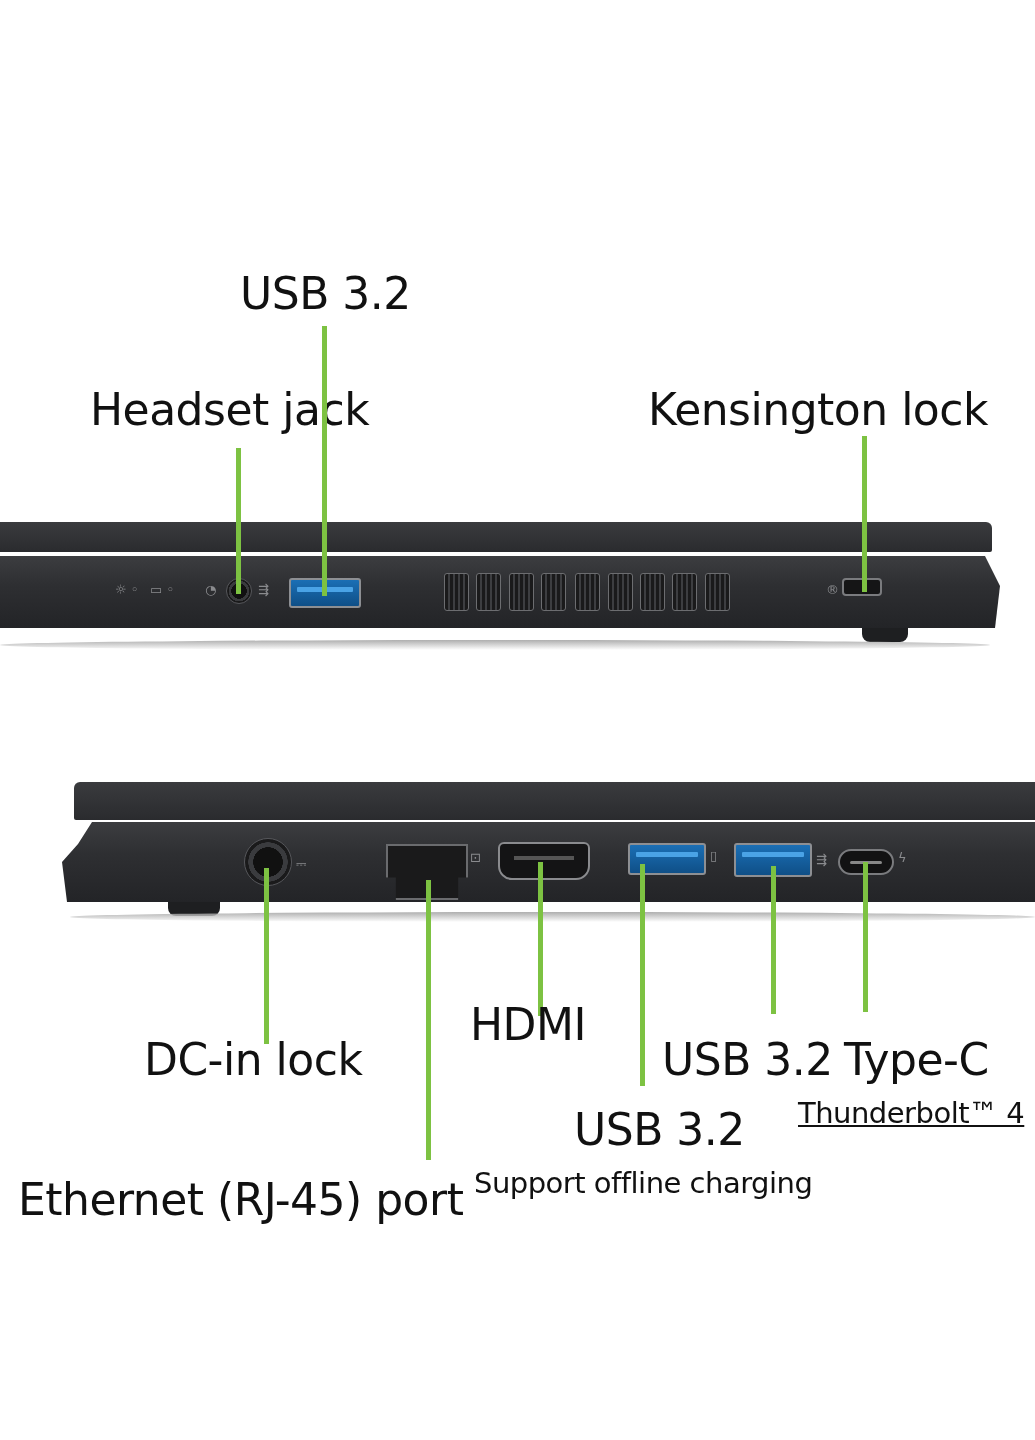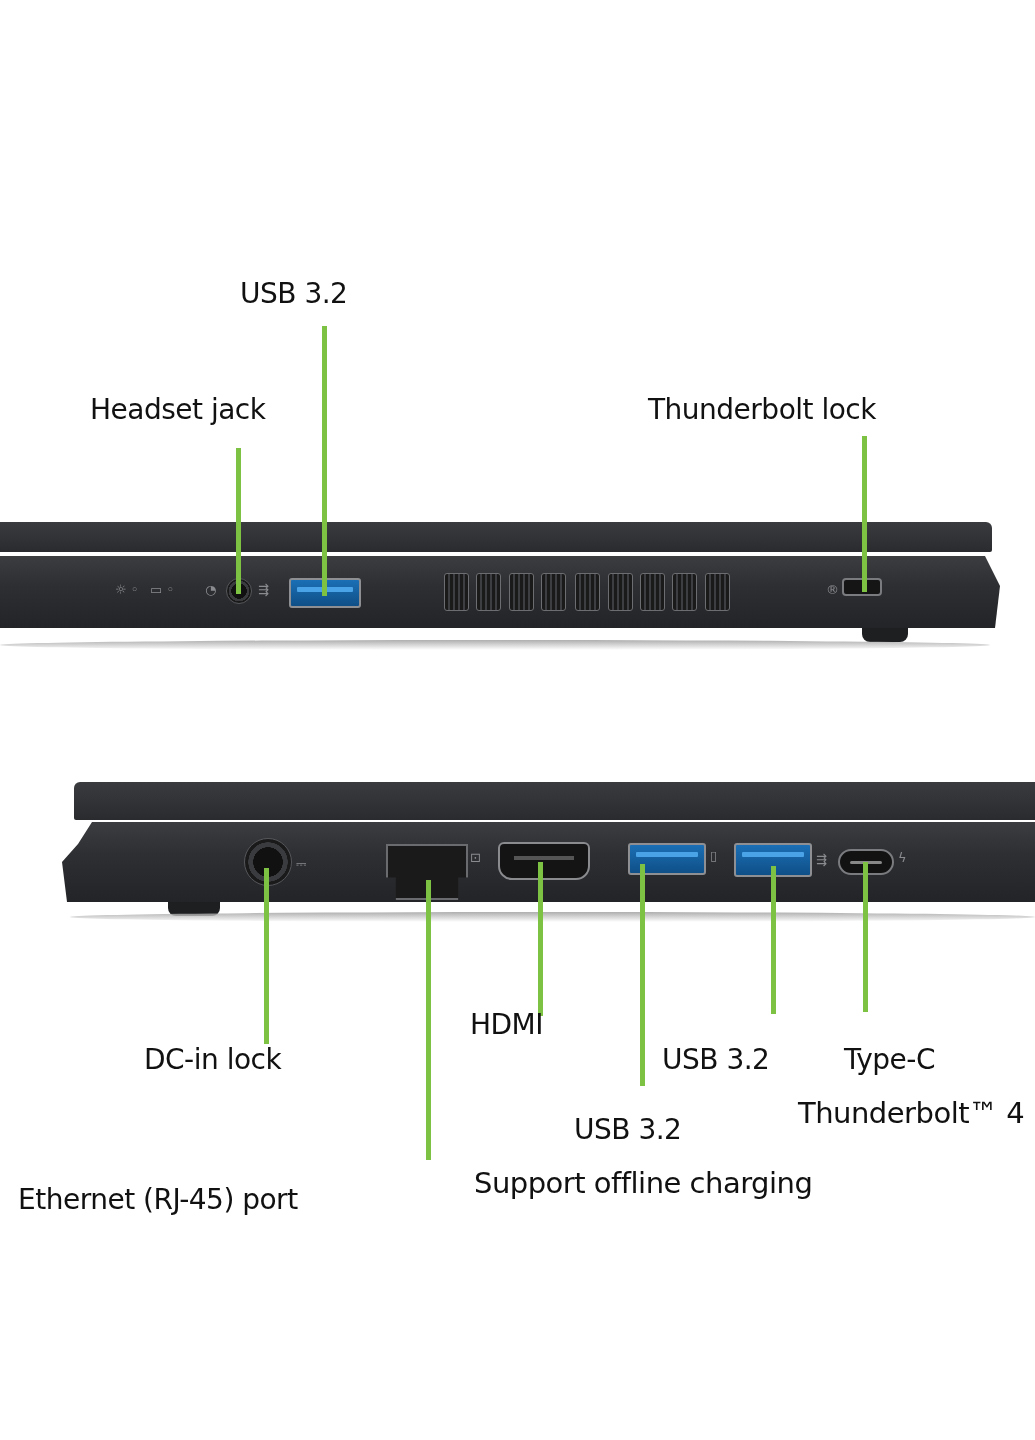--- a/index.html
+++ b/index.html
@@ -1,18 +1,18 @@
 <!DOCTYPE html>
 <html><head>
 <meta charset="utf-8">
 <style>
   html,body{margin:0;padding:0;background:#ffffff;}
   body{width:1035px;height:1440px;position:relative;overflow:hidden;font-family:"DejaVu Sans","Liberation Sans",sans-serif;color:#111;}
   .label{position:absolute;white-space:nowrap;color:#111;letter-spacing:-0.5px;}
-  .big{font-size:28px;line-height:44px;}
+  .big{font-size:44px;line-height:44px;}
   .small{font-size:29px;line-height:34px;}
   .line{position:absolute;background:#7dc242;width:5px;}
   .lid{position:absolute;background:linear-gradient(#3a3b3e,#2a2b2e);border-radius:4px;}
   .base{position:absolute;background:linear-gradient(#3c3d40 0%,#2e2f32 40%,#232427 100%);}
   .shadow{position:absolute;height:10px;background:linear-gradient(#9a9a9a,#ffffff);border-radius:50%;opacity:.8;}
   .foot{position:absolute;background:#1e1f21;border-radius:0 0 8px 8px;}
   .usbA{position:absolute;border:2px solid #8d8f93;border-radius:3px;background:linear-gradient(#1b6fb5,#0f4f87);box-sizing:border-box;}
   .usbA::after{content:"";position:absolute;left:6px;right:6px;top:7px;height:5px;background:#4aa3e6;border-radius:1px;}
   .vent{position:absolute;width:25px;height:38px;border:1.5px solid #6c6d70;border-radius:3px;box-sizing:border-box;background:repeating-linear-gradient(90deg,#1a1a1b 0 3px,#3d3e41 3px 5px);}
   .jack{position:absolute;border-radius:50%;background:radial-gradient(circle,#111 0 45%,#3a3b3e 46% 60%,#1a1a1b 61% 100%);border:1.5px solid #55565a;box-sizing:border-box;}
@@ -23,21 +23,21 @@
   .hdmi::after{content:"";position:absolute;left:14px;right:14px;top:12px;height:4px;background:#555;}
   .typec{position:absolute;border:2px solid #7a7b7e;border-radius:14px;background:#121213;box-sizing:border-box;}
   .typec::after{content:"";position:absolute;left:10px;right:10px;top:10px;height:3px;background:#888;border-radius:2px;}
 </style>
 </head>
 <body>
 
 <div>
   <div class="label big" style="left:240px;top:272px;">USB 3.2</div>
   <div class="label big" style="left:58px;top:388px;margin-left:32px;">Headset jack</div>
-  <div class="label big" style="left:648px;top:388px;">Thunderbolt lock</div>
+  <div class="label big" style="left:648px;top:388px;">Kensington lock</div>
 
   <div class="lid" style="left:0;top:522px;width:992px;height:30px;border-radius:0 6px 2px 0;"></div>
   <div class="base" style="left:0;top:556px;width:1000px;height:72px;clip-path:polygon(0 0,985px 0,1000px 30px,995px 72px,0 72px);"></div>
   <div class="foot" style="left:862px;top:628px;width:46px;height:14px;"></div>
   <div class="shadow" style="left:0;top:640px;width:990px;"></div>
 
   <span class="glyph" style="left:115px;top:582px;">☼ ◦</span>
   <span class="glyph" style="left:150px;top:582px;">▭ ◦</span>
   <span class="glyph" style="left:205px;top:582px;">◔</span>
   <div class="jack" style="left:226px;top:578px;width:26px;height:26px;"></div>
@@ -86,17 +86,17 @@
   <div class="line" style="left:426px;top:880px;height:280px;"></div>
   <div class="line" style="left:538px;top:862px;height:154px;"></div>
   <div class="line" style="left:640px;top:864px;height:222px;"></div>
   <div class="line" style="left:771px;top:866px;height:148px;"></div>
   <div class="line" style="left:863px;top:862px;height:150px;"></div>
 
   <div class="label big" style="left:144px;top:1038px;">DC-in lock</div>
   <div class="label big" style="left:470px;top:983px;margin-top:20px;">HDMI</div>
   <div class="label big" style="left:662px;top:1038px;">USB 3.2</div>
   <div class="label big" style="left:844px;top:1038px;">Type-C</div>
-  <div class="label small" style="left:798px;top:1096px;">Thunderbolt™ 4</div>
+  <div class="label small" style="left:798px;top:1096px;text-decoration:underline;">Thunderbolt™ 4</div>
   <div class="label big" style="left:574px;top:1108px;">USB 3.2</div>
   <div class="label small" style="left:474px;top:1166px;">Support offline charging</div>
   <div class="label big" style="left:18px;top:1156px;margin-top:22px;">Ethernet (RJ-45) port</div>
 </div>
 
 </body></html>

